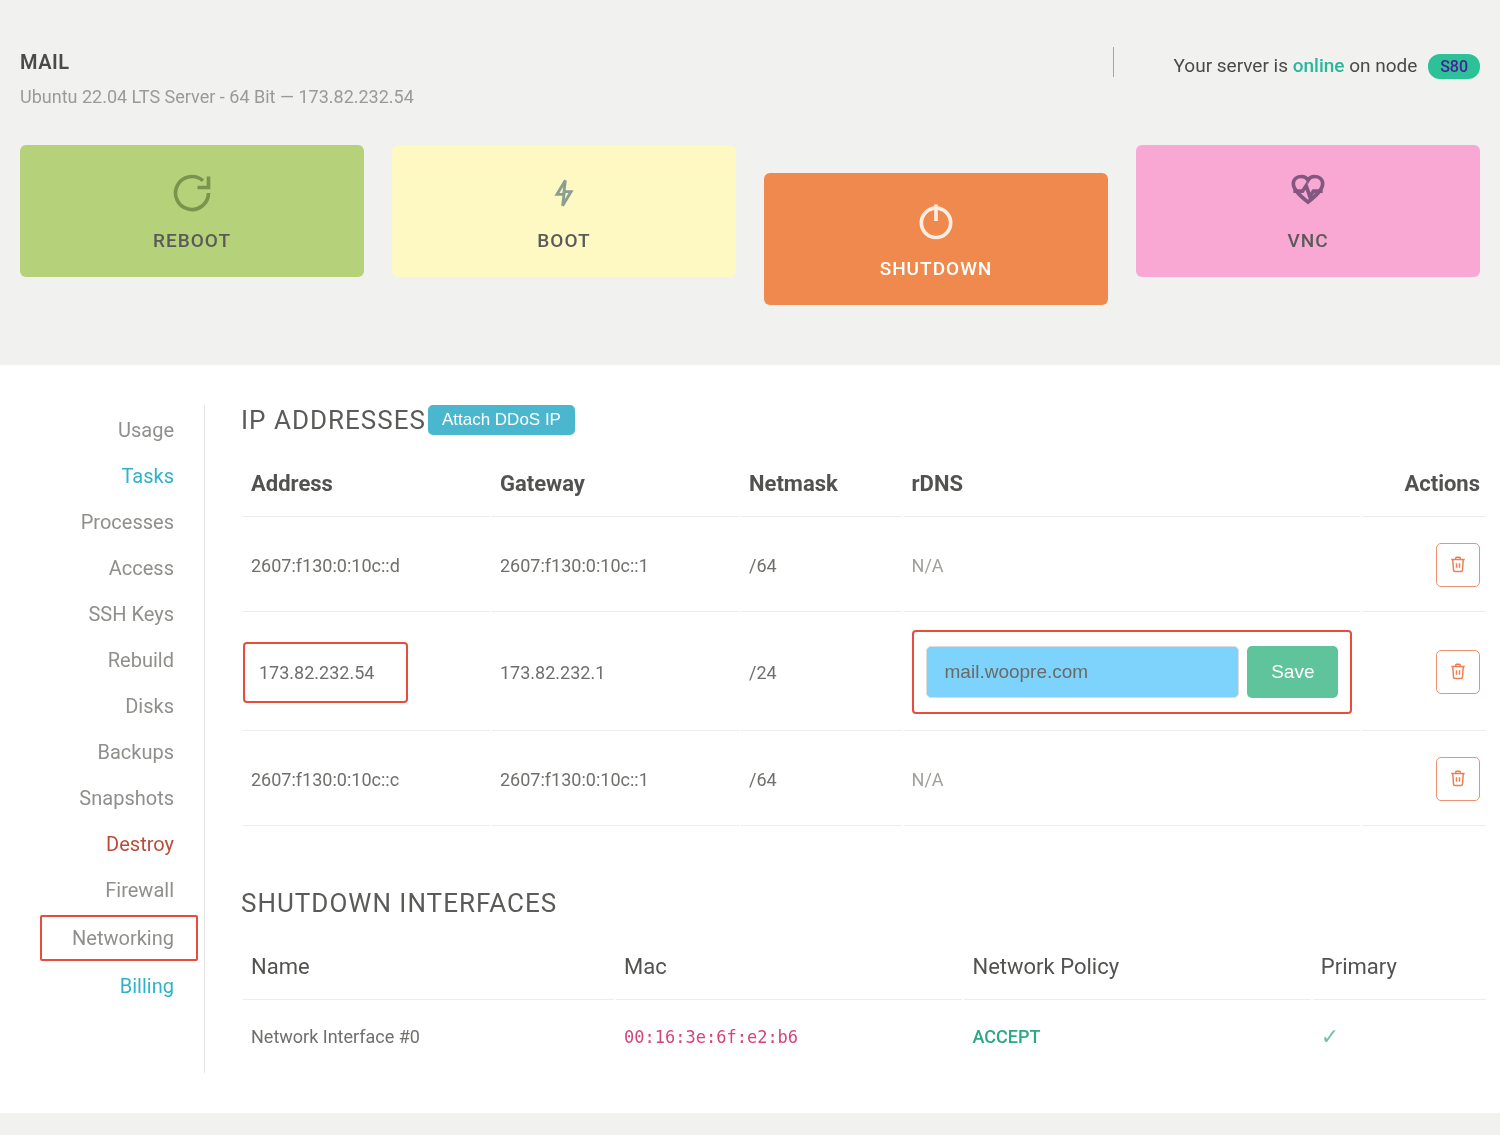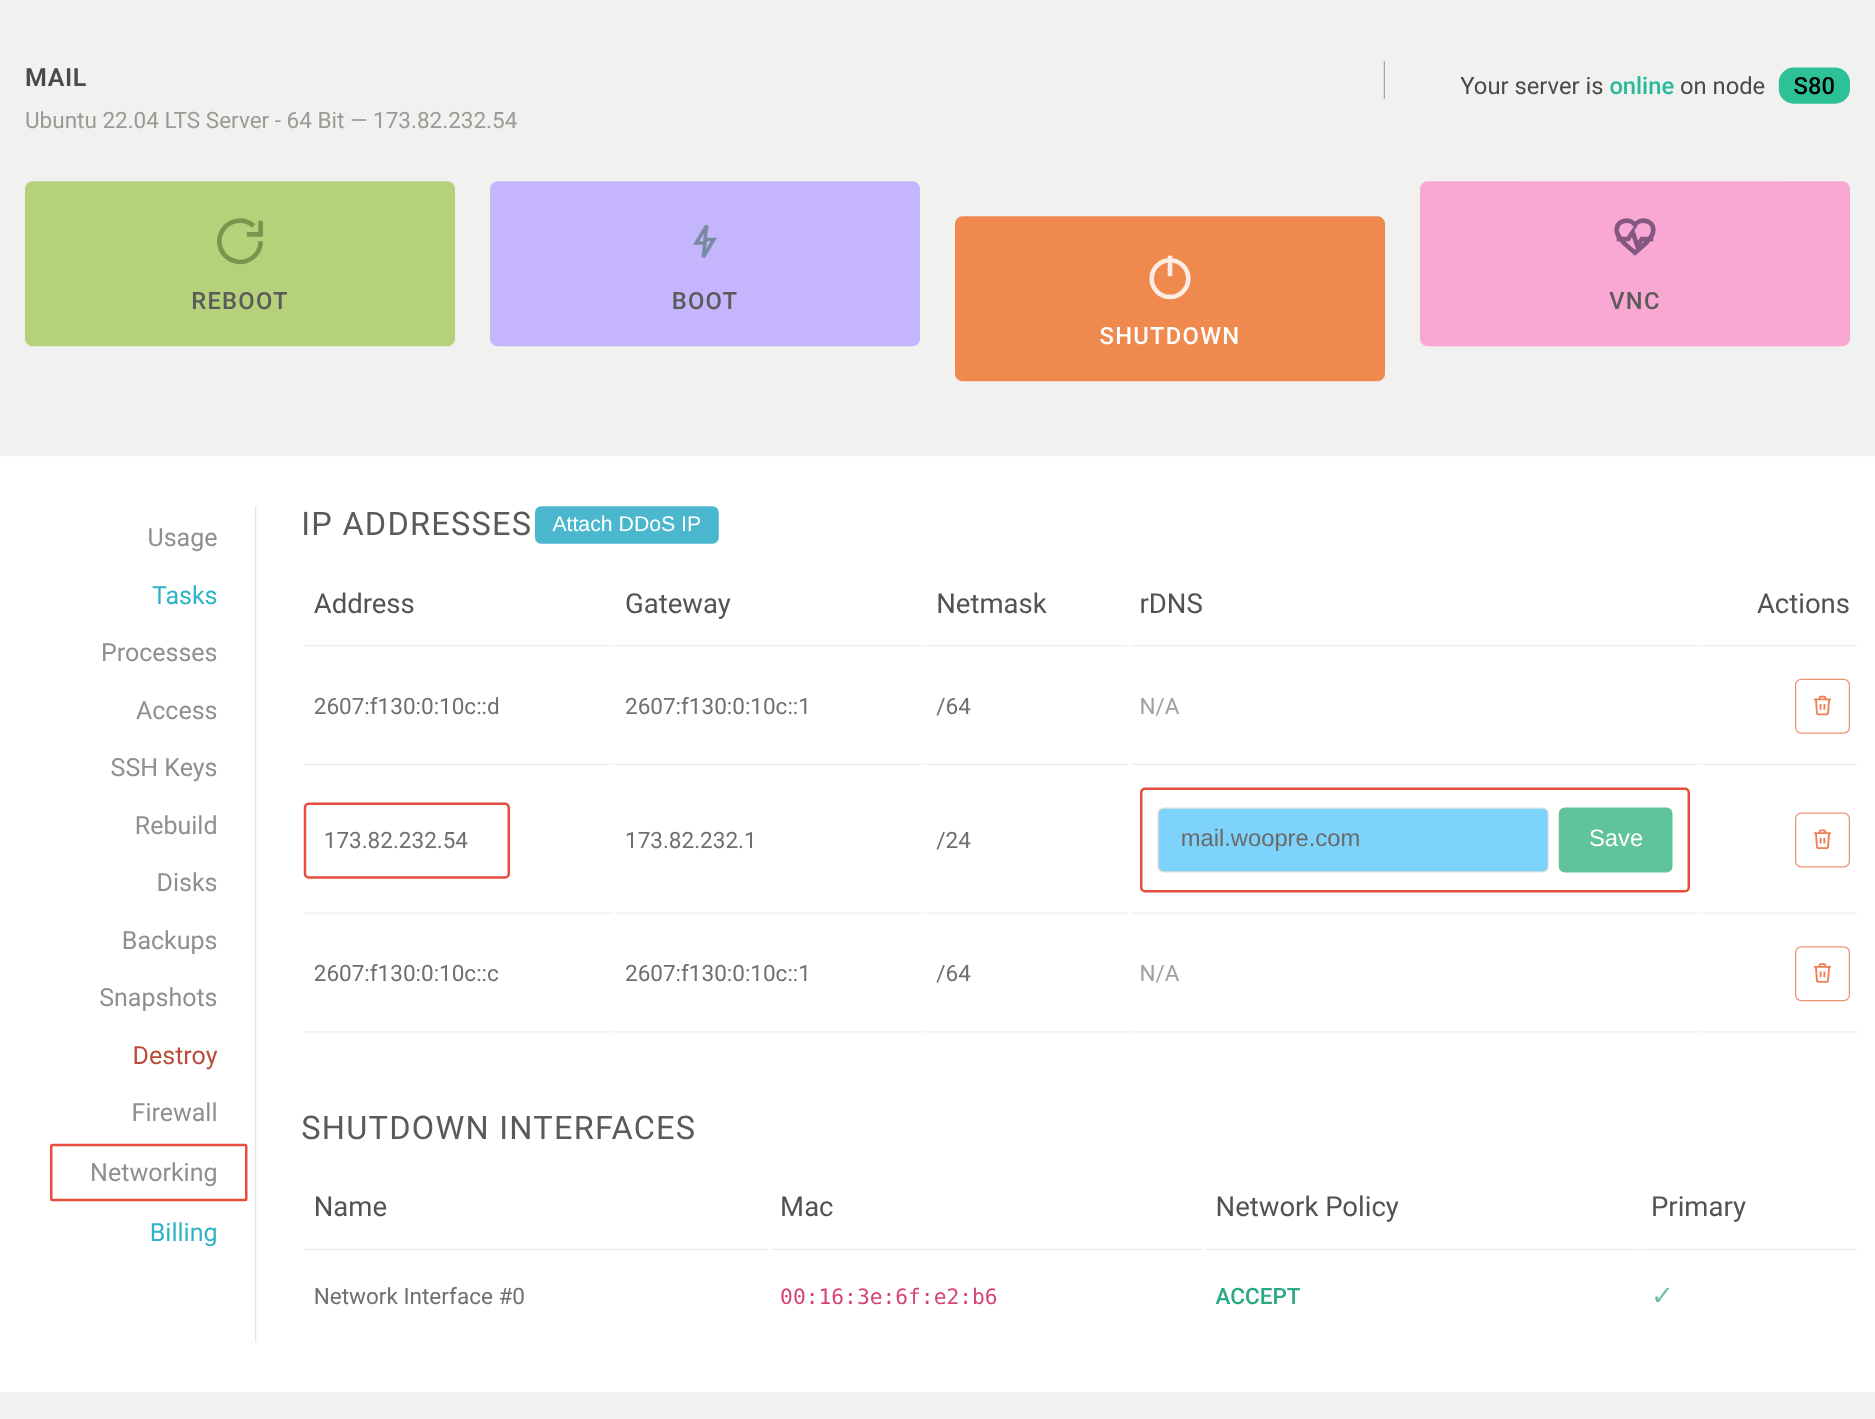--- a/index.html
+++ b/index.html
@@ -30,22 +30,22 @@
   }
   .status-text {
     font-size: 19px;
     color: #4a4a4a;
     padding-top: 4px;
   }
   .status-online { color: #28b89b; font-weight: 500; }
   .status-badge {
     display: inline-block;
     background: #2cc197;
-    color: #000000;
-    font-size: 19px;
+    color: #4c1d95;
+    font-size: 16px;
     padding: 3px 12px;
     border-radius: 12px;
     margin-left: 6px;
     font-weight: 500;
   }
   .divider-right { border-left: 1px solid #a6a6a2; height: 30px; margin-right: 60px; margin-top:-6px; }
   .status-wrap { display:flex; align-items:center; }
   .action-cards {
     display: flex;
     gap: 28px;
@@ -60,21 +60,21 @@
     align-items: center;
     justify-content: center;
     gap: 14px;
     cursor: pointer;
     font-size: 19px;
     font-weight: 500;
     letter-spacing: 1px;
     color: #5a5a5a;
   }
   .card-reboot { background: #b5d27a; }
-  .card-boot { background: #c4b5fd; }
+  .card-boot { background: #fef9c3; }
   .card-shutdown { background: #f0894d; color:#fff;margin-top:28px; }
   .card-vnc { background: #f9a8d4; }
   .card-icon { width: 44px; height: 44px; display:flex; align-items:center; justify-content:center; opacity: 0.7; }
   .card-shutdown .card-icon { opacity: 0.85; }
   .content-area {
     background: #fff;
     margin: 60px -20px 0 -20px;
     padding: 40px 20px 40px 20px;
     display: flex;
   }
@@ -110,21 +110,21 @@
     color: #fff;
     font-size: 17px;
     padding: 5px 14px;
     border-radius: 5px;
     border: none;
     cursor: pointer;
   }
   .ip-table { width: 100%; }
   .ip-table th {
     text-align: left;
-    font-weight: 400;
+    font-weight: 700;
     font-size: 22px;
     color: #525250;
     padding: 14px 8px 20px 8px;
     border-bottom: 1px solid #ededea;
   }
   .ip-table th.actions-col { text-align: right; padding-right: 6px; }
   .ip-table td {
     font-size: 18px;
     color: #6f6f6c;
     padding: 24px 8px;

